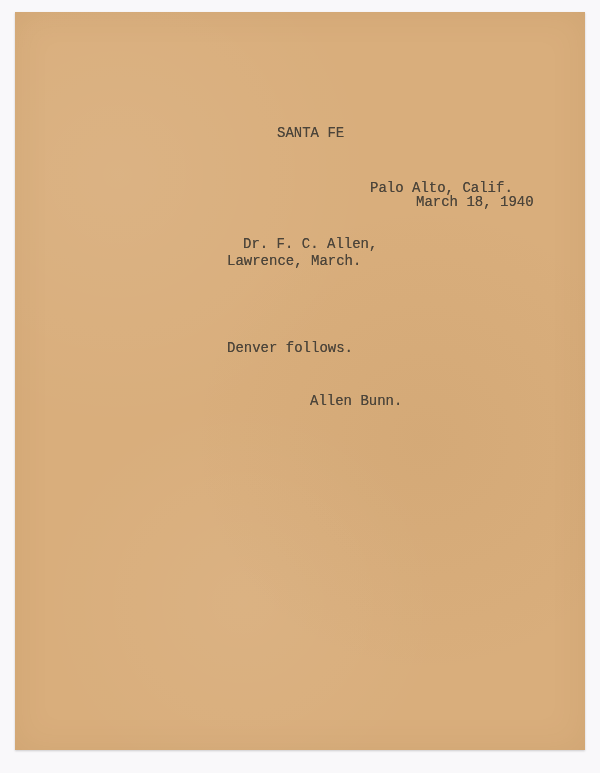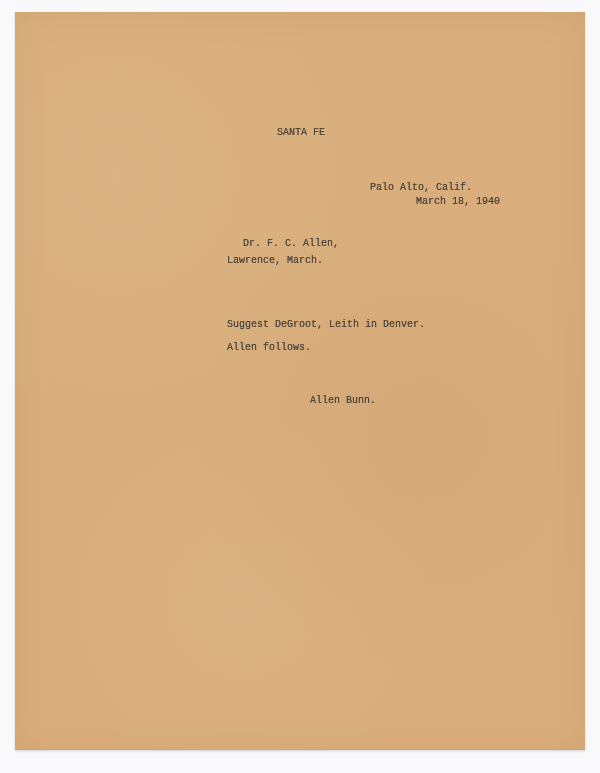--- a/index.html
+++ b/index.html
@@ -28,21 +28,21 @@
       radial-gradient(circle at 18% 22%, rgba(255,255,255,0.06), transparent 35%),
       radial-gradient(circle at 72% 58%, rgba(120,80,30,0.05), transparent 40%),
       radial-gradient(circle at 40% 80%, rgba(255,255,255,0.05), transparent 30%);
     box-shadow:
       0 1px 2px rgba(0,0,0,0.18),
       inset 0 0 35px rgba(130,90,40,0.10);
   }
   .line{
     position:absolute;
     white-space:pre;
-    font-size:10px;
+    font-size:14px;
     line-height:12px;
     color:var(--ink);
     text-shadow:0 0 0.6px rgba(75,68,58,0.75);
   }
   .header-line{left:262px;top:115px;}
   .dateline-place{left:355px;top:170px;text-align:center;}
   .dateline-date{left:355px;top:184px;margin-left:46px;}
   .recipient-name{left:212px;top:226px;padding-left:16px;}
   .recipient-city{left:212px;top:243px;}
   .body-line-1{left:212px;top:284px;}
@@ -60,20 +60,19 @@
 
     <div class="line dateline-place">Palo Alto, Calif.</div>
 
     <div class="line dateline-date">March 18, 1940</div>
 
     <div class="line recipient-name">Dr. F. C. Allen,</div>
 
     <div class="line recipient-city">Lawrence, March.</div>
 
 
-    <div class="line body-line-2">Suggest DeGroot, Leith in Denver.</div>
 
-    <div class="line body-line-3">Allen follows.</div>
+    <div class="line body-line-3">Denver follows.</div>
 
     <div class="line signature-line">Allen Bunn.</div>
 
   </div>
 </div>
 
 </body></html>

